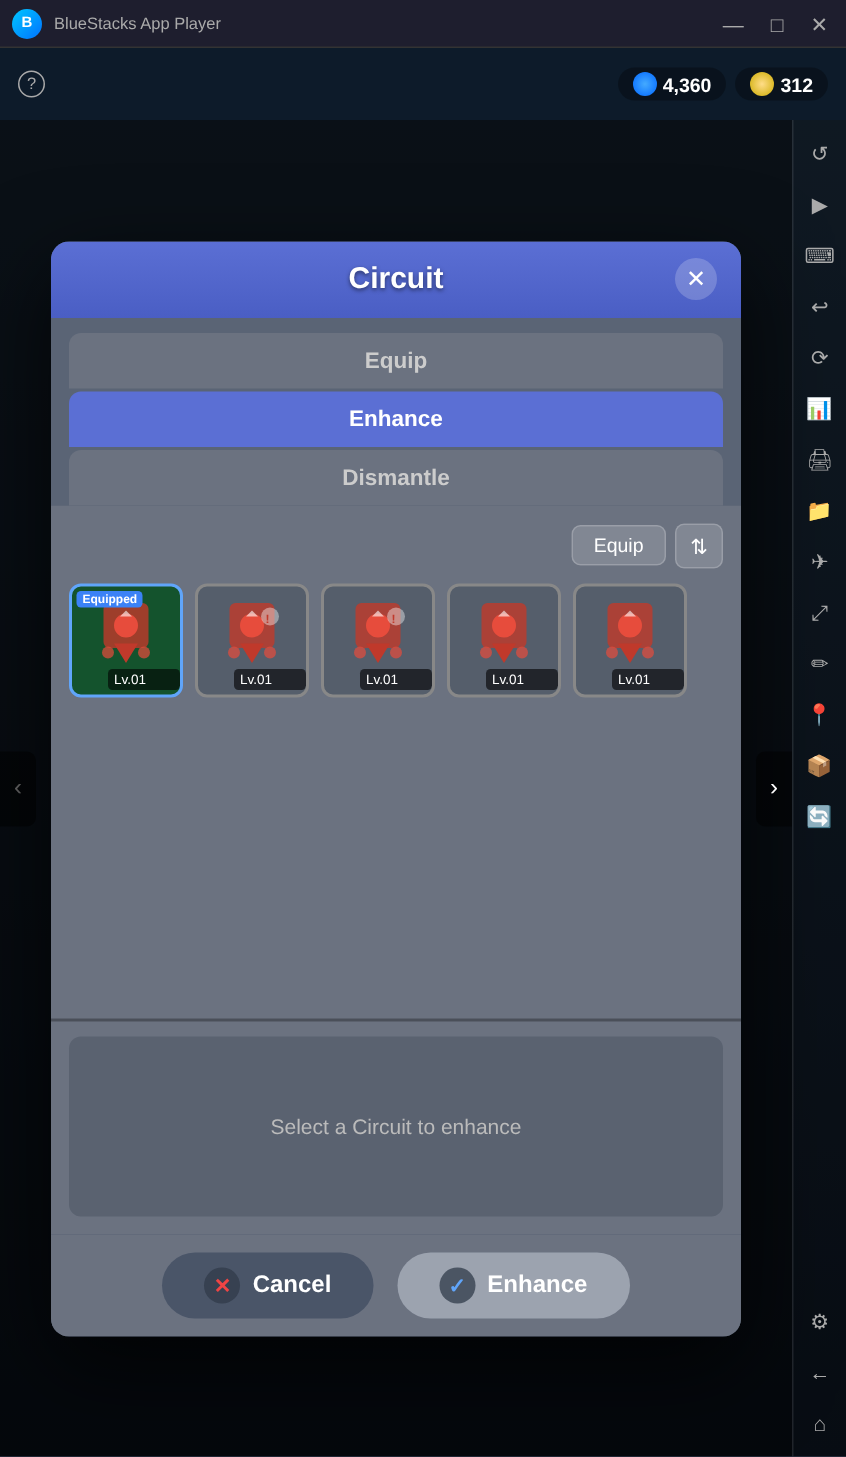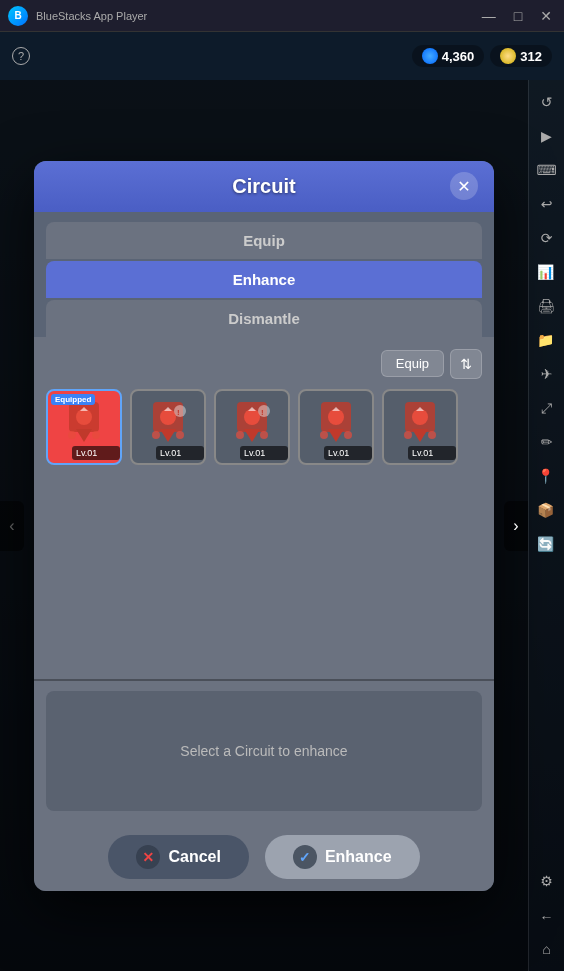--- a/index.html
+++ b/index.html
@@ -315,21 +315,21 @@
       display: flex;
       flex-direction: column;
       align-items: center;
       justify-content: flex-end;
       position: relative;
       cursor: pointer;
       overflow: hidden;
     }
     .circuit-card.equipped {
       border-color: #60a5fa;
-      background: #ef4444;
+      background: #14532d;
       text-decoration: underline;
     }
     .circuit-card-label {
       background: rgba(0,0,0,0.6);
       color: white;
       font-size: 9px;
       padding: 2px 4px;
       border-radius: 3px;
       margin-bottom: 3px;
       position: absolute;

